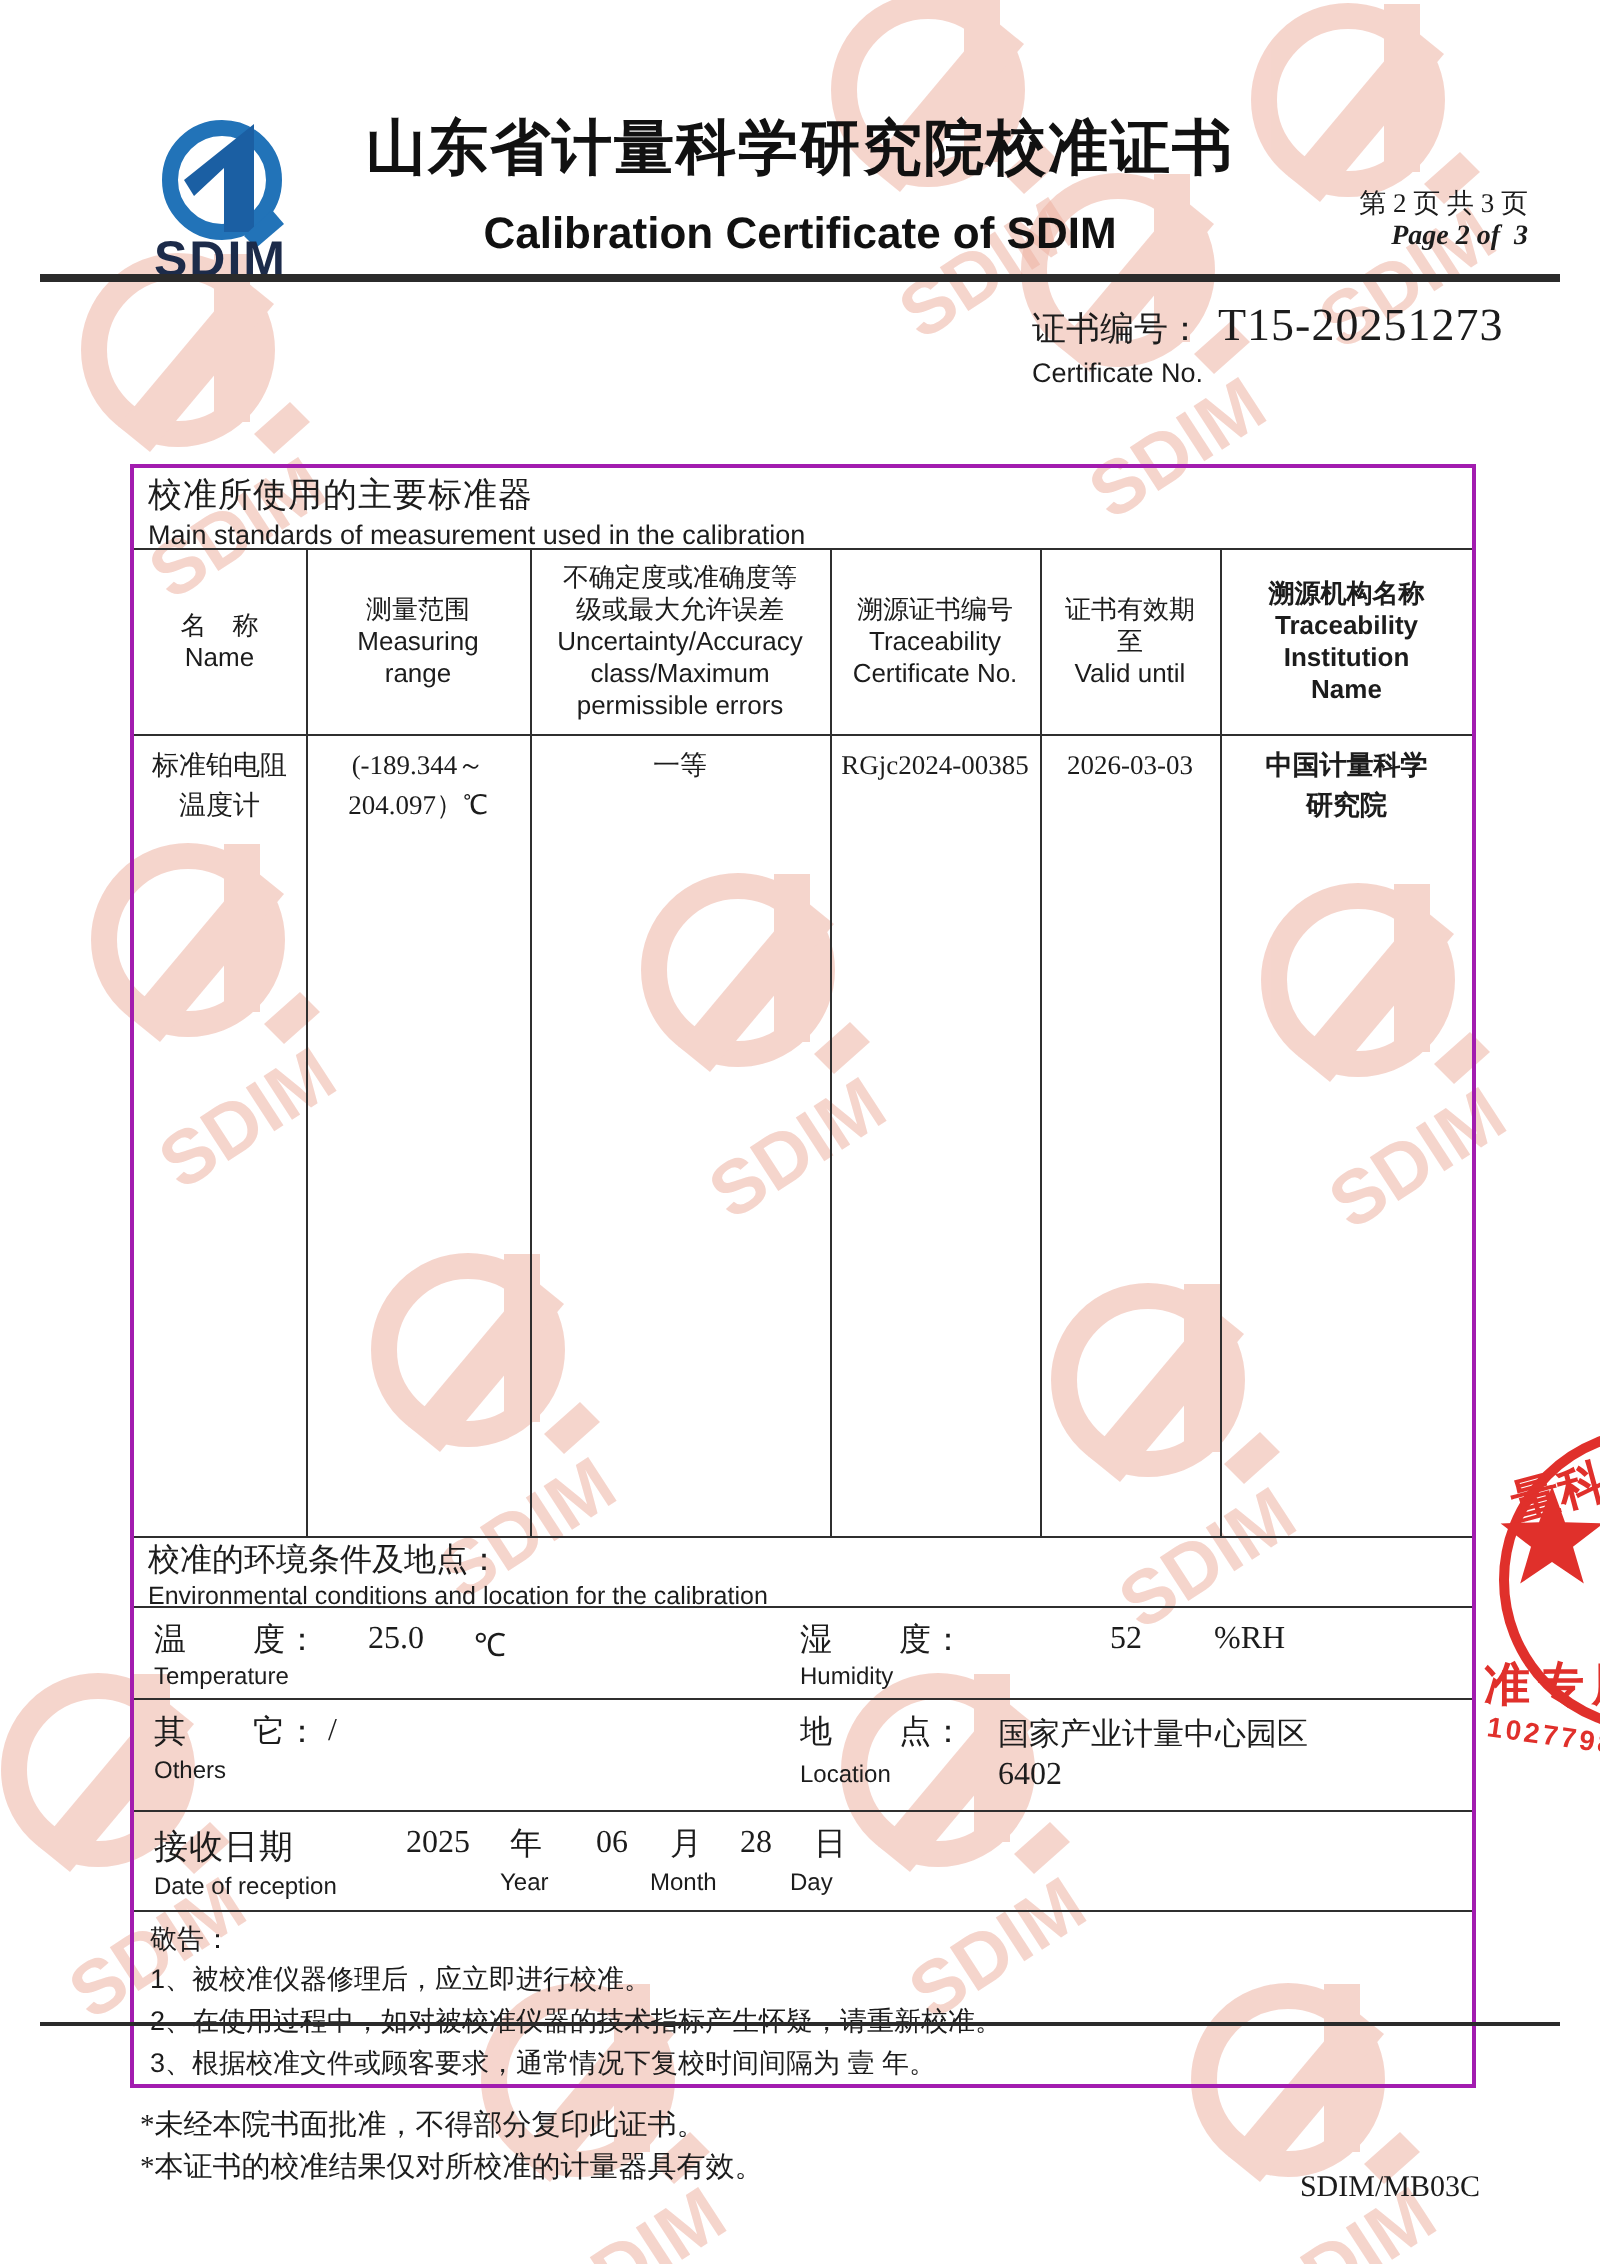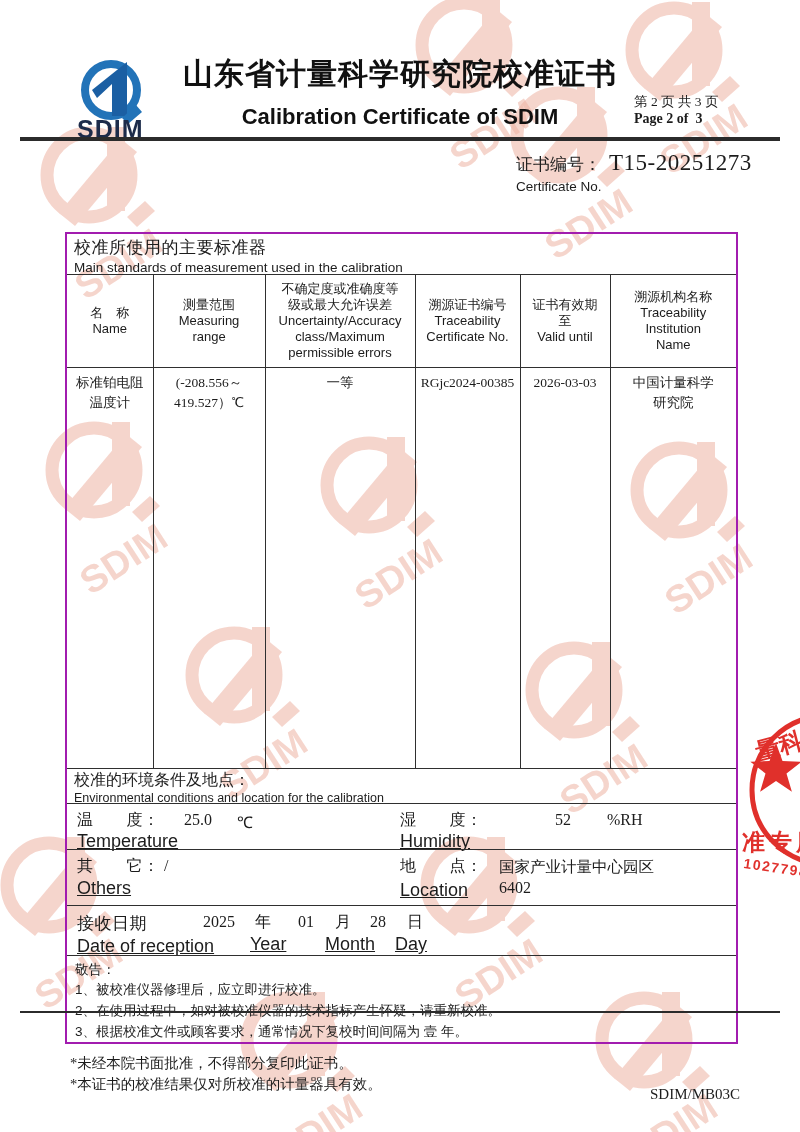--- a/index.html
+++ b/index.html
@@ -14,64 +14,64 @@
   #wm-layer { position:absolute; left:0; top:0; width:800px; height:1132px; z-index:0; pointer-events:none; }
 
   
   #content { position:absolute; left:0; top:0; width:800px; height:1132px; z-index:1; }
 
   
   #logo { position:absolute; left:64px; top:54px; }
   .header-titles { position:absolute; left:0; right:0; top:54px; text-align:center; }
   .title-cn { font-family:"Liberation Serif", serif; font-weight:700; font-size:30px; letter-spacing:1px; color:#111; }
   .title-en { margin-top:9px; font-weight:700; font-size:22px; color:#111; }
-  .page-info { position:absolute; left:634px; top:93px; width:130px; text-align:left;
+  .page-info { position:absolute; left:634px; top:93px; width:130px; text-align:right;
                font-family:"Liberation Serif", serif; font-size:13.5px; line-height:17px; }
-  .page-info .en { font-weight:600; font-size:14px; }
+  .page-info .en { font-weight:600; font-size:14px;font-style:italic; }
   .double-rule { position:absolute; left:20px; top:137px; width:760px; height:4px;
                  border-top:2px solid #2b2b2b; border-bottom:2px solid #2b2b2b; }
   .cert-no { position:absolute; left:516px; top:150px; }
   .cert-no .line1 { font-family:"Liberation Serif", serif; font-size:17px; }
   .cert-no .value { font-size:23px; margin-left:8px; letter-spacing:0.5px; }
   .cert-no .line2 { font-size:13.5px; margin-top:3px; }
 
   
   #main-box { position:absolute; left:65px; top:192px; width:673px; height:812px;
               border:2px solid #a21caf; display:flex; flex-direction:column;margin-top:40px; }
   .sec { border-top:1.5px solid #2f2f2f; position:relative; }
   .sec:first-child { border-top:none; }
   .sec-title { height:40px; padding:2px 0 0 7px; }
   .sec-title .cn { font-size:17px; font-weight:500; letter-spacing:0.5px; }
   .sec-title .en { font-size:13.5px; margin-top:1px; }
 
   .sec-table { height:494px; }
   table { border-collapse:collapse; table-layout:fixed; width:669px; height:494px; }
   th { font-weight:400; font-size:13px; line-height:16px; text-align:center; vertical-align:middle;
        border-right:1.5px solid #2f2f2f; border-bottom:1.5px solid #2f2f2f; padding:0 10px; overflow-wrap:break-word; }
-  th:last-child, td:last-child { border-right:none; }
+  th:last-child, td:last-child { border-right:none;font-weight:bold; }
   thead tr { height:92px; }
   tbody tr { height:402px; }
   td { border-right:1.5px solid #2f2f2f; vertical-align:top; text-align:center;
        font-family:"Liberation Serif", serif; font-size:13.5px; line-height:20px; padding:5px 4px 0; overflow-wrap:break-word; }
   td.c1 { padding:5px 8px 0; }
   td.c6 { padding:5px 16px 0; }
   th.c5 { padding:0 12px; }
   th.c6 { padding:0 17px; }
 
   .sec-envtitle { height:35px; padding:1px 10px 0 7px; }
   .sec-envtitle .cn { font-size:16px; font-weight:500; }
   .sec-envtitle .en { font-size:12.5px; }
 
   .sec-temphum { height:47px; }
   .sec-others { height:57px; }
   .sec-reception { height:51px; }
   .sec-notice { flex:1; padding:4px 8px 0; }
 
   .fld-label { position:absolute; font-size:16px; font-weight:500; letter-spacing:0.5px; }
-  .fld-en { position:absolute; font-size:18px;text-decoration:underline; }
+  .fld-en { position:absolute; font-size:12px; }
   .fld-val { position:absolute; font-family:"Liberation Serif", serif; font-size:16px; }
 
   .sec-notice .n-title { font-size:13.5px; line-height:19px; }
   .sec-notice .n-item { font-size:13.5px; line-height:21px; }
 
   .bottom-rule { position:absolute; left:20px; top:1011px; width:760px; border-top:2px solid #2b2b2b; }
   .footnotes { position:absolute; left:70px; top:1021px; font-family:"Liberation Serif", serif;
                font-size:14.5px; line-height:21px;margin-top:32px; }
   .doc-code { position:absolute; right:60px; top:1086px; font-family:"Liberation Serif", serif; font-size:15px; }
 
@@ -180,21 +180,21 @@
             </th>
             <th class="c6">
               <span style="display:block">溯源机构名称</span>
               <span style="display:block">Traceability Institution Name</span>
             </th>
           </tr>
         </thead>
         <tbody>
           <tr>
             <td class="c1">标准铂电阻温度计</td>
-            <td class="c2">(-208.556～419.527）℃</td>
+            <td class="c2">(-189.344～204.097）℃</td>
             <td class="c3">一等</td>
             <td class="c4">RGjc2024-00385</td>
             <td class="c5">2026-03-03</td>
             <td class="c6">中国计量科学研究院</td>
           </tr>
         </tbody>
       </table>
     </div>
 
     <div class="sec sec-envtitle">
@@ -220,21 +220,21 @@
       <span class="fld-label" style="left:333px; top:6px">地　　点：</span>
       <span class="fld-val" style="left:432px; top:7px; font-size:15.5px">国家产业计量中心园区</span>
       <span class="fld-val" style="left:432px; top:29px">6402</span>
       <span class="fld-en" style="left:333px; top:30px">Location</span>
     </div>
 
     <div class="sec sec-reception">
       <span class="fld-label" style="left:10px; top:6px; font-size:17px">接收日期</span>
       <span class="fld-val" style="left:136px; top:7px">2025</span>
       <span class="fld-label" style="left:188px; top:6px">年</span>
-      <span class="fld-val" style="left:231px; top:7px">01</span>
+      <span class="fld-val" style="left:231px; top:7px">06</span>
       <span class="fld-label" style="left:268px; top:6px">月</span>
       <span class="fld-val" style="left:303px; top:7px">28</span>
       <span class="fld-label" style="left:340px; top:6px">日</span>
       <span class="fld-en" style="left:10px; top:30px">Date of reception</span>
       <span class="fld-en" style="left:183px; top:28px">Year</span>
       <span class="fld-en" style="left:258px; top:28px">Month</span>
       <span class="fld-en" style="left:328px; top:28px">Day</span>
     </div>
 
     <div class="sec sec-notice">

